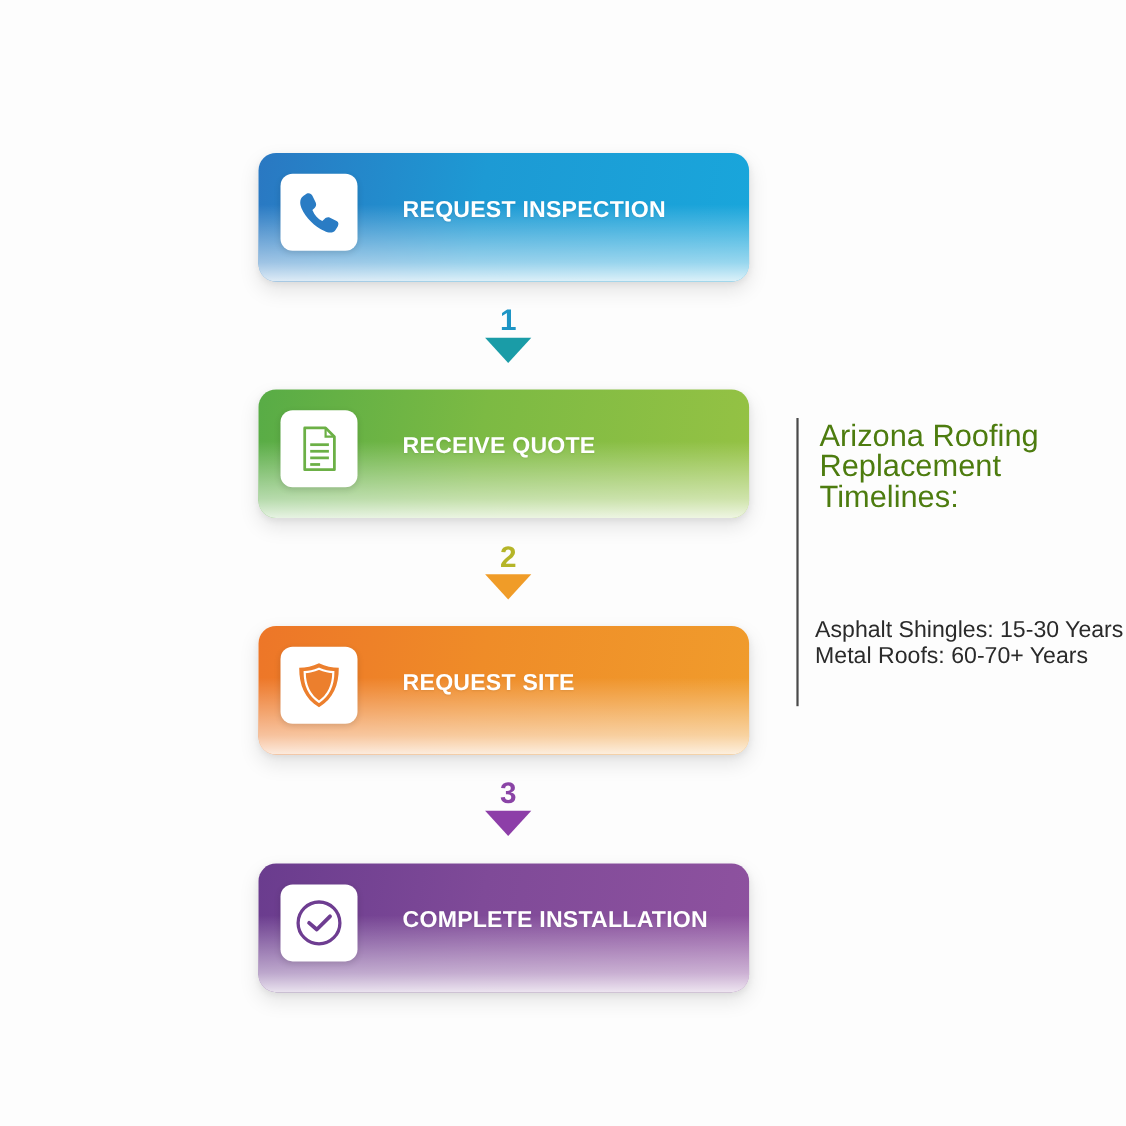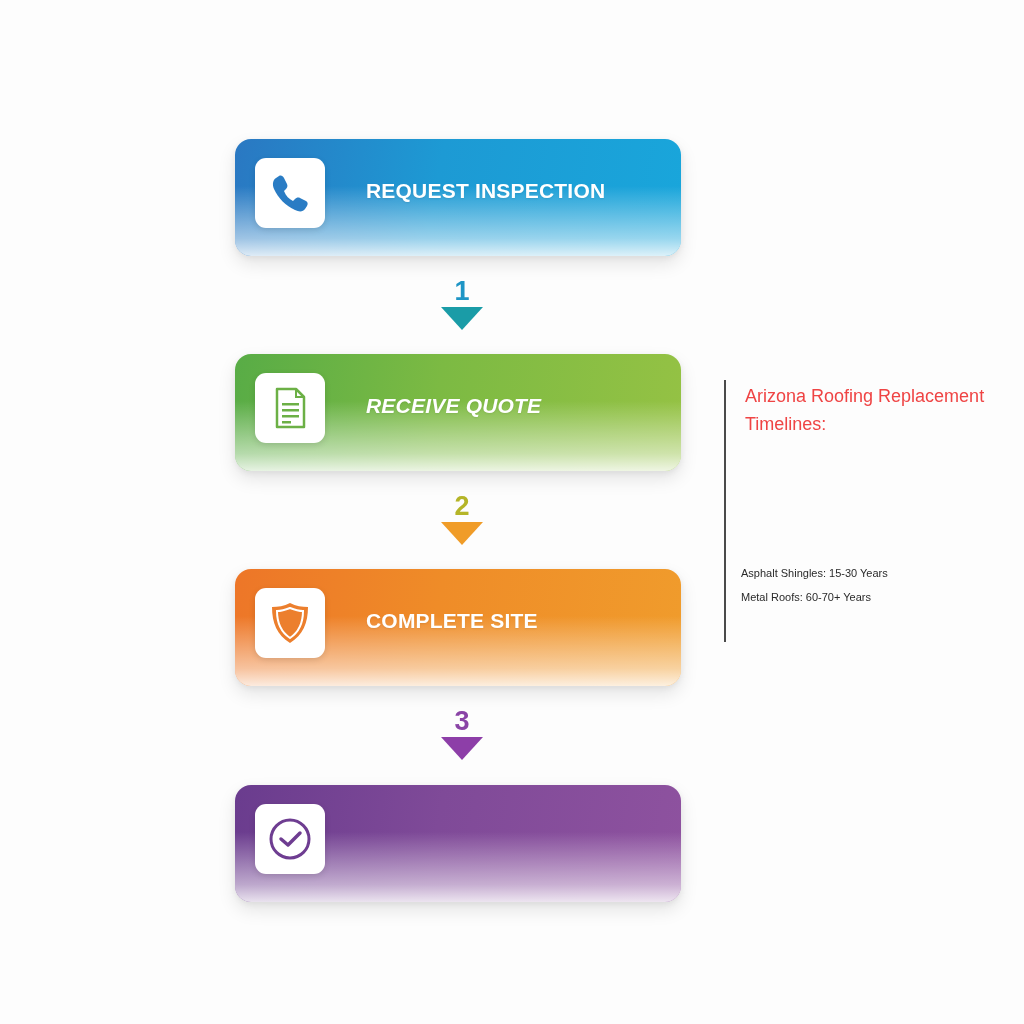--- a/index.html
+++ b/index.html
@@ -55,21 +55,21 @@
       top: 40px;
       color: #ffffff;
       font-size: 21px;
       font-weight: 600;
       letter-spacing: 0.2px;
       z-index: 2;
       text-shadow: 0 1px 2px rgba(0,0,0,0.08);
       text-align: right;
     }
     .card-1 { top: 139px; background: linear-gradient(100deg, #2a78c2 0%, #1d9ad4 45%, #19a6db 100%); }
-    .card-2 { top: 354px; background: linear-gradient(100deg, #58ac46 0%, #7cba43 45%, #95c244 100%); font-style: italic; }
+    .card-2 { top: 354px; background: linear-gradient(100deg, #58ac46 0%, #7cba43 45%, #95c244 100%); }
     .card-3 { top: 569px; background: linear-gradient(100deg, #ed7628 0%, #ef8c28 45%, #f09c2c 100%); }
     .card-4 { top: 785px; background: linear-gradient(100deg, #6a3c8e 0%, #7f4a98 45%, #8e529f 100%); }
 
     .step {
       position: absolute;
       left: 437px;
       width: 50px;
       text-align: center;
     }
     .step-num {
@@ -101,36 +101,36 @@
       left: 724px;
       top: 380px;
       width: 290px;
       height: 262px;
       border-left: 2px solid #4a4a4a;
     }
     .side-title {
       position: absolute;
       left: 19px;
       top: 2px;
-      font-size: 18px;
+      font-size: 28px;
       line-height: 28px;
-      color: #ef4444;
+      color: #4d7c0f;
       font-weight: 400;
       width: 240px;
     }
     .side-list {
       position: absolute;
       left: 15px;
       top: 181px;
       margin: 0;
       padding: 0;
       list-style: none;
     }
     .side-list li {
-      font-size: 11px;
+      font-size: 21px;
       line-height: 24px;
       color: #2a2a2a;
       white-space: nowrap;
     }
   </style>
 </head>
 <body>
 
 <div class="card card-1">
   <div class="card-icon-box">
@@ -165,35 +165,36 @@
   <div class="step-arrow"></div>
 </div>
 
 <div class="card card-3">
   <div class="card-icon-box">
     <svg viewBox="0 0 48 48">
       <path d="M24 4 C30 7 36 8 42 8 C42 24 37 36 24 44 C11 36 6 24 6 8 C12 8 18 7 24 4 Z" fill="#ec7f2d"></path>
       <path d="M24 9 C29 11 33 12 37 12 C37 24 33 33 24 39 C15 33 11 24 11 12 C15 12 19 11 24 9 Z" fill="none" stroke="#ffffff" stroke-width="2"></path>
     </svg>
   </div>
-  <span class="card-label">COMPLETE SITE</span>
+  <span class="card-label">REQUEST SITE</span>
 </div>
 
 <div class="step step-3">
   <span class="step-num">3</span>
   <div class="step-arrow"></div>
 </div>
 
 <div class="card card-4">
   <div class="card-icon-box">
     <svg viewBox="0 0 48 48">
       <circle cx="24" cy="24" r="19" fill="none" stroke="#6e3d91" stroke-width="3"></circle>
       <path d="M15 24 L22 30 L34 18" fill="none" stroke="#6e3d91" stroke-width="3.5" stroke-linecap="round" stroke-linejoin="round"></path>
     </svg>
   </div>
+  <span class="card-label">COMPLETE INSTALLATION</span>
 </div>
 
 <div class="side-panel">
   <div class="side-title">Arizona Roofing Replacement Timelines:</div>
   <ul class="side-list">
     <li>Asphalt Shingles: 15-30 Years</li>
     <li>Metal Roofs: 60-70+ Years</li>
   </ul>
 </div>
 

